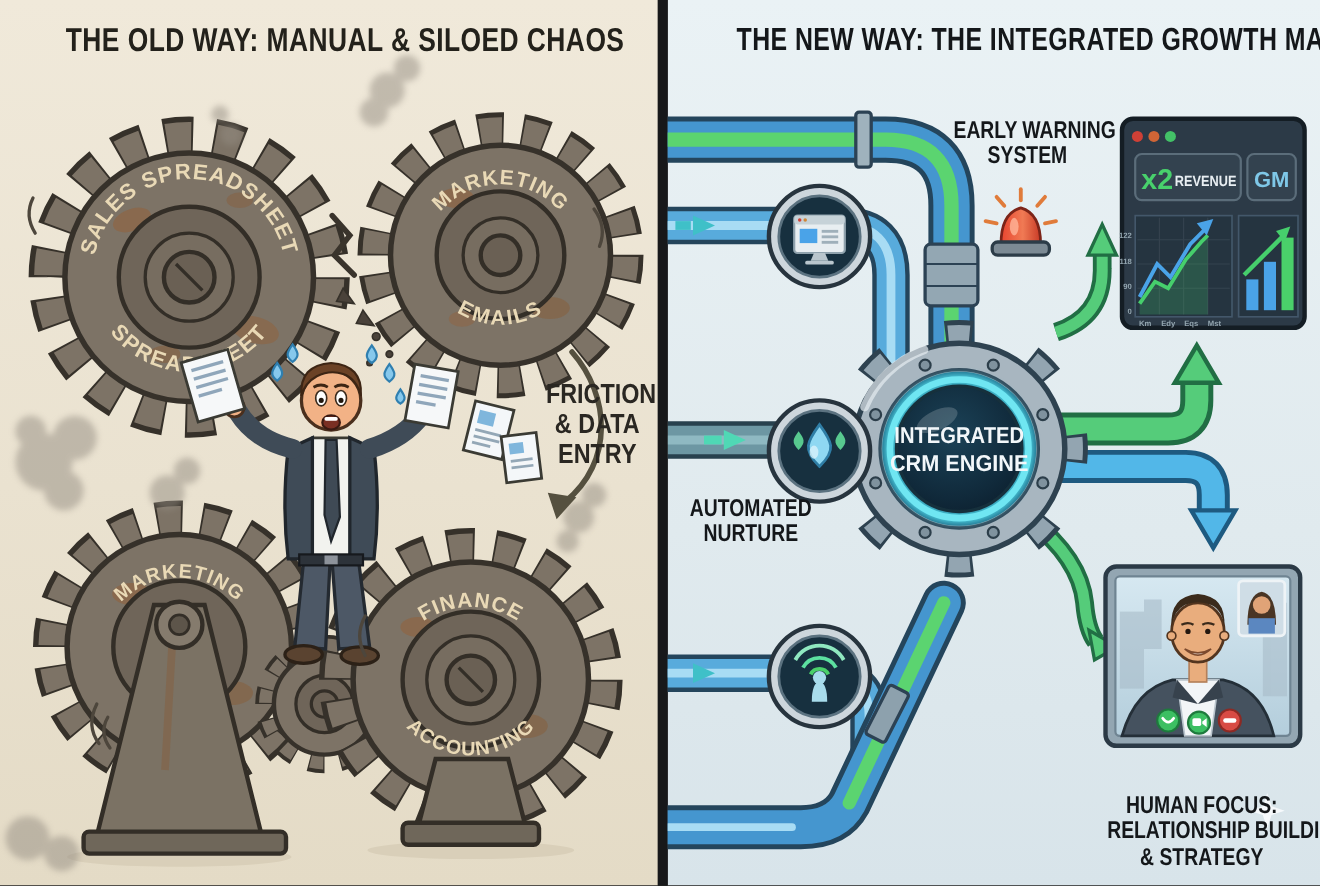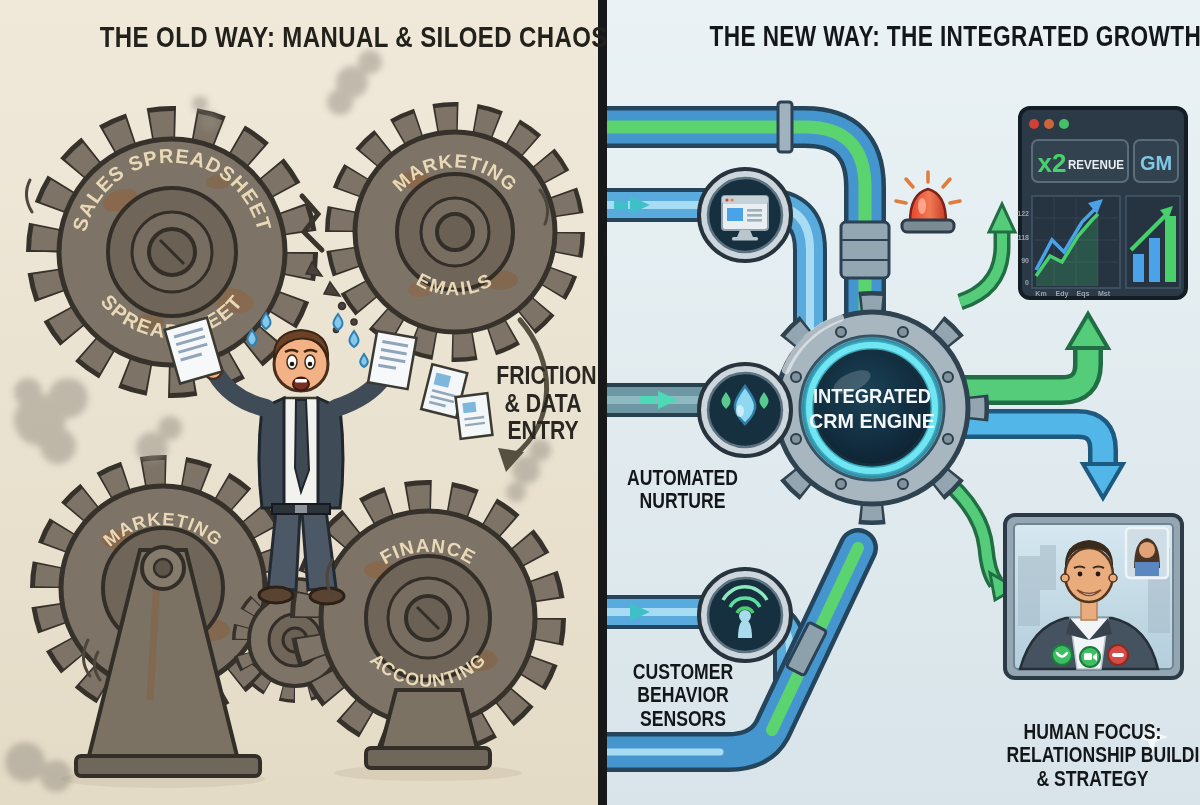--- a/index.html
+++ b/index.html
@@ -5,26 +5,26 @@
   html,body{margin:0;padding:0;background:#222;}
   #stage{position:relative;width:1200px;height:805px;overflow:hidden;
          font-family:"Liberation Sans",sans-serif;}
   #left-bg{position:absolute;left:0;top:0;width:598px;height:805px;
            background:linear-gradient(180deg,#f0e9da 0%,#eae2d0 55%,#e4dbc6 100%);}
   #right-bg{position:absolute;left:607px;top:0;width:593px;height:805px;
             background:linear-gradient(180deg,#eaf2f5 0%,#e0eaee 60%,#d8e4ea 100%);}
   #divider{position:absolute;left:598px;top:0;width:9px;height:805px;background:#17181a;}
   svg{position:absolute;top:0;}
   svg text{font-family:"Liberation Sans",sans-serif;font-weight:bold;}
-  .panel-title{position:absolute;top:20px;width:598px;text-align:center;padding-left:40px;}
+  .panel-title{position:absolute;top:20px;width:598px;text-align:center;}
   .panel-title .cond{font-size:30px;font-weight:800;color:#23211b;letter-spacing:.5px;}
   .cond{display:block;transform:scaleX(.8);transform-origin:50% 50%;white-space:nowrap;}
   .lbl{position:absolute;text-align:center;font-weight:800;color:#14171a;line-height:1.06;}
   .lbl .cond{font-size:22px;}
-  .friction{position:absolute;left:488px;top:362px;width:110px;text-align:center;
+  .friction{position:absolute;left:488px;top:345px;width:110px;text-align:center;
             color:#2a2722;font-weight:800;line-height:1.1;}
   .friction .cond{font-size:25px;transform:scaleX(.85);}
   .deal .cond{font-size:24px;color:#b5332a;}
   .title-r .cond{font-size:29px;font-weight:800;color:#14171a;transform:scaleX(.78);}
 </style>
 </head>
 <body>
 
 <div id="stage">
   <div id="left-bg"></div>
@@ -503,27 +503,26 @@
   <div class="panel-title title-r" style="left:604px;width:596px">
     <div class="cond">THE NEW WAY: THE INTEGRATED GROWTH MACHINE</div>
   </div>
 
   <div class="friction">
     <div class="cond">FRICTION</div>
     <div class="cond">&amp; DATA</div>
     <div class="cond">ENTRY</div>
   </div>
 
-  <div class="lbl" style="left:600px;top:466px;width:165px">
+  <div class="lbl" style="left:600px;top:450px;width:165px">
     <div class="cond">AUTOMATED</div>
     <div class="cond">NURTURE</div>
   </div>
-  <div class="lbl" style="left:598px;top:660px;width:170px">
-    <div class="cond">CUSTOMER</div>
-    <div class="cond">BEHAVIOR</div>
-    <div class="cond">SENSORS</div>
+  <div class="lbl" style="left:850px;top:106px;width:168px">
+    <div class="cond">EARLY WARNING</div>
+    <div class="cond">SYSTEM</div>
   </div>
   <div class="lbl" style="left:985px;top:720px;width:215px">
     <div class="cond">HUMAN FOCUS:</div>
     <div class="cond">RELATIONSHIP BUILDING</div>
     <div class="cond">&amp; STRATEGY</div>
   </div>
 </div>
 
 </body></html>

